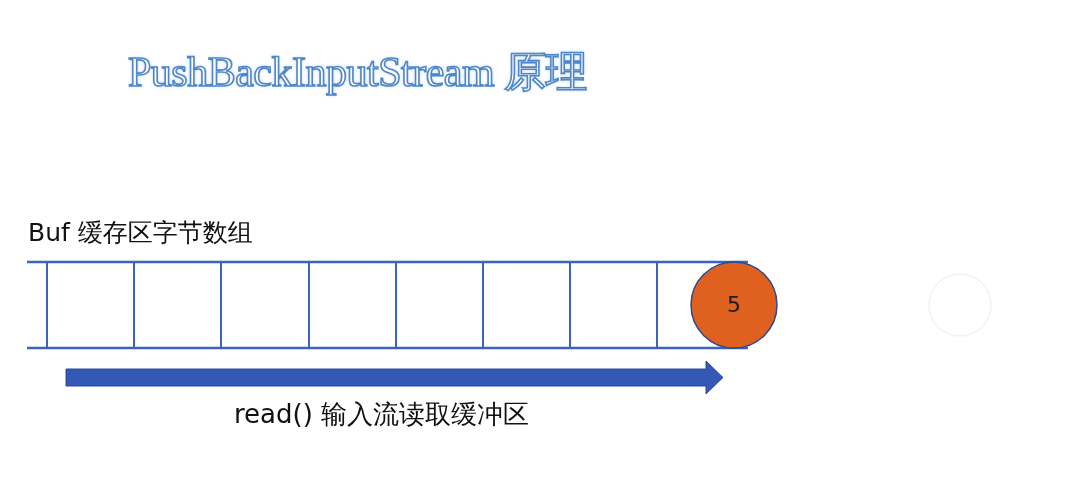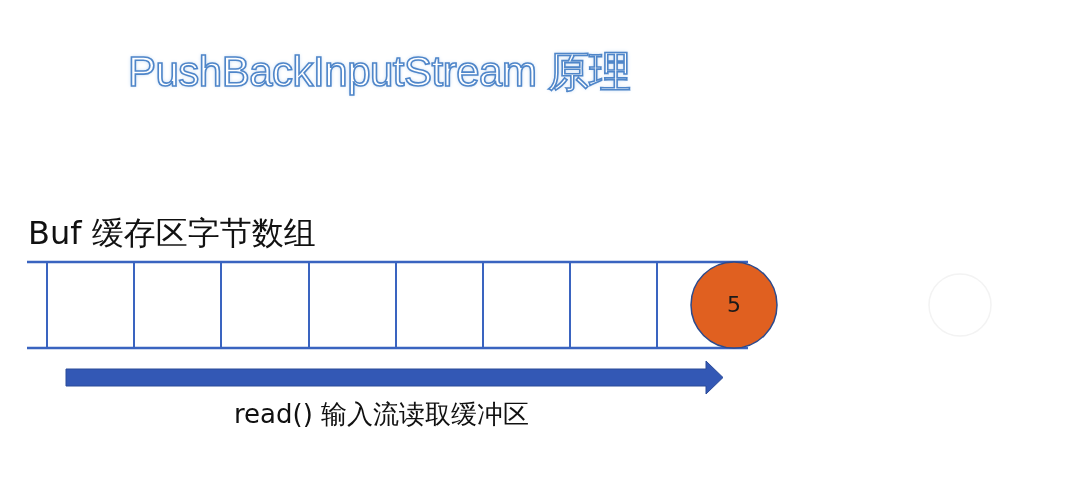--- a/index.html
+++ b/index.html
@@ -1,23 +1,23 @@
 <!DOCTYPE html>
 <html><head>
 <meta charset="utf-8">
 <style>
   html, body { margin:0; padding:0; background:#ffffff; }
   body { width:1080px; height:487px; position:relative; overflow:hidden;
          font-family:"DejaVu Sans","Liberation Sans",sans-serif; }
   .title { position:absolute; left:128px; top:44px; width:580px; height:56px;
-           font-family:Liberation Sans, sans-serif;
+           font-family:Liberation Serif, serif;
            font-size:42px; line-height:56px; color:#ffffff; white-space:nowrap;
            -webkit-text-stroke:1.6px #4f86c9;
            text-shadow:0 0 4px #bcd4f0, 0 0 2px #cfe0f5; letter-spacing:-0.5px; }
-  .buf-label { position:absolute; left:28px; top:215px; font-size:32px; color:#111; line-height:36px; white-space:nowrap; }
+  .buf-label { position:absolute; left:28px; top:215px; font-size:25px; color:#111; line-height:36px; white-space:nowrap; }
   .read-label { position:absolute; left:234px; top:396px; font-size:26px; color:#111; line-height:36px; white-space:nowrap; }
   svg.diagram { position:absolute; left:0; top:0; }
   .ball-label { position:absolute; left:714px; top:290px; width:40px; text-align:center;
                 font-size:22px; line-height:30px; color:#1a1a1a; }
 </style>
 </head>
 <body>
 
 <div class="title">PushBackInputStream 原理</div>
 

